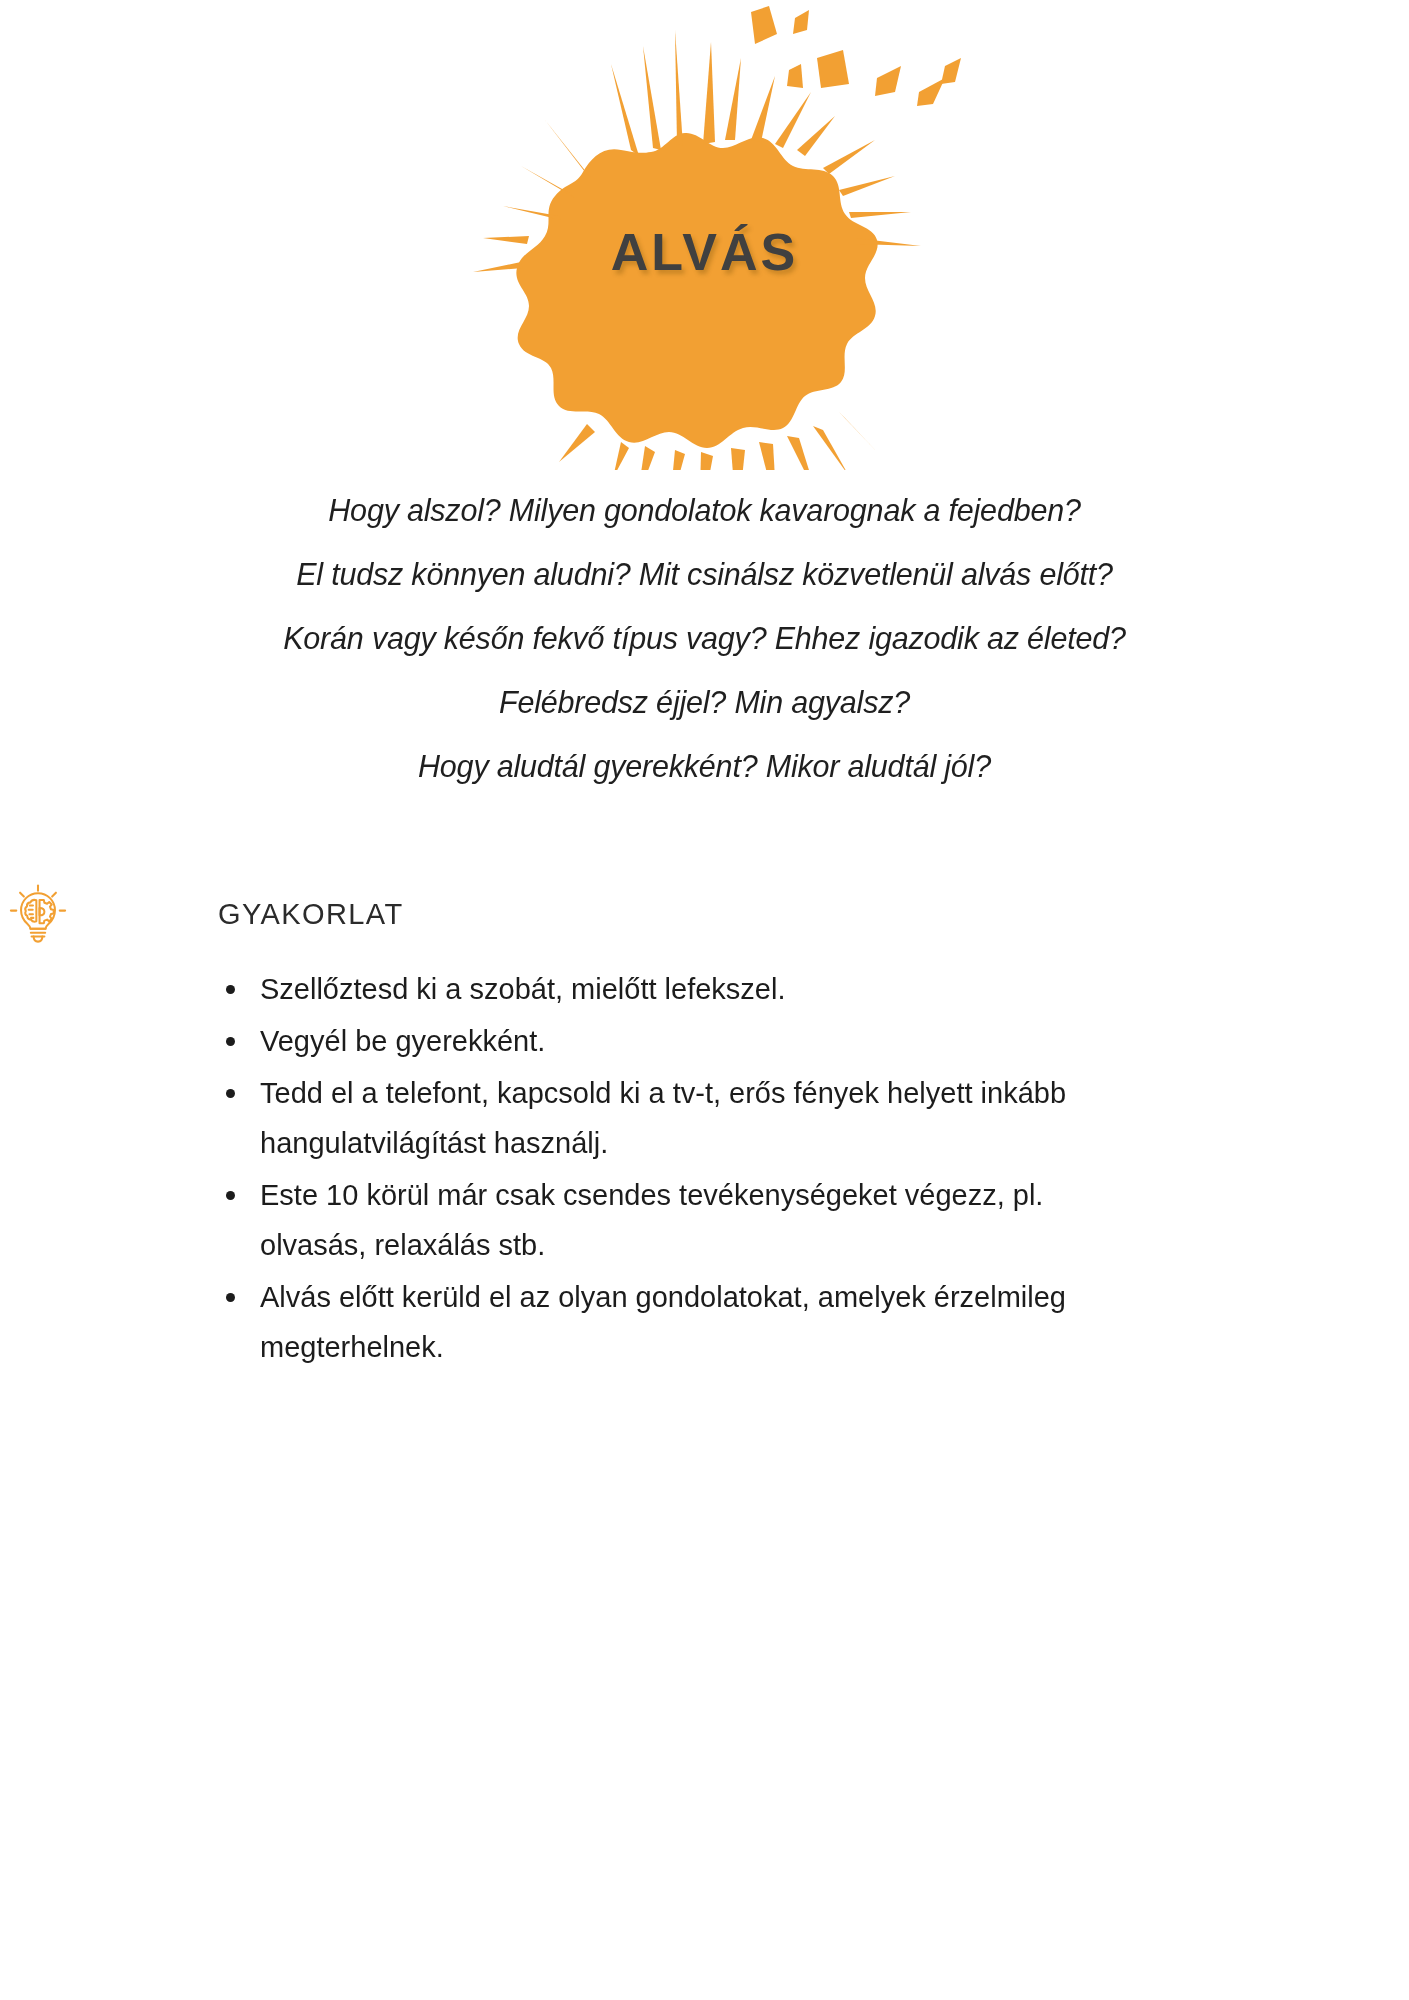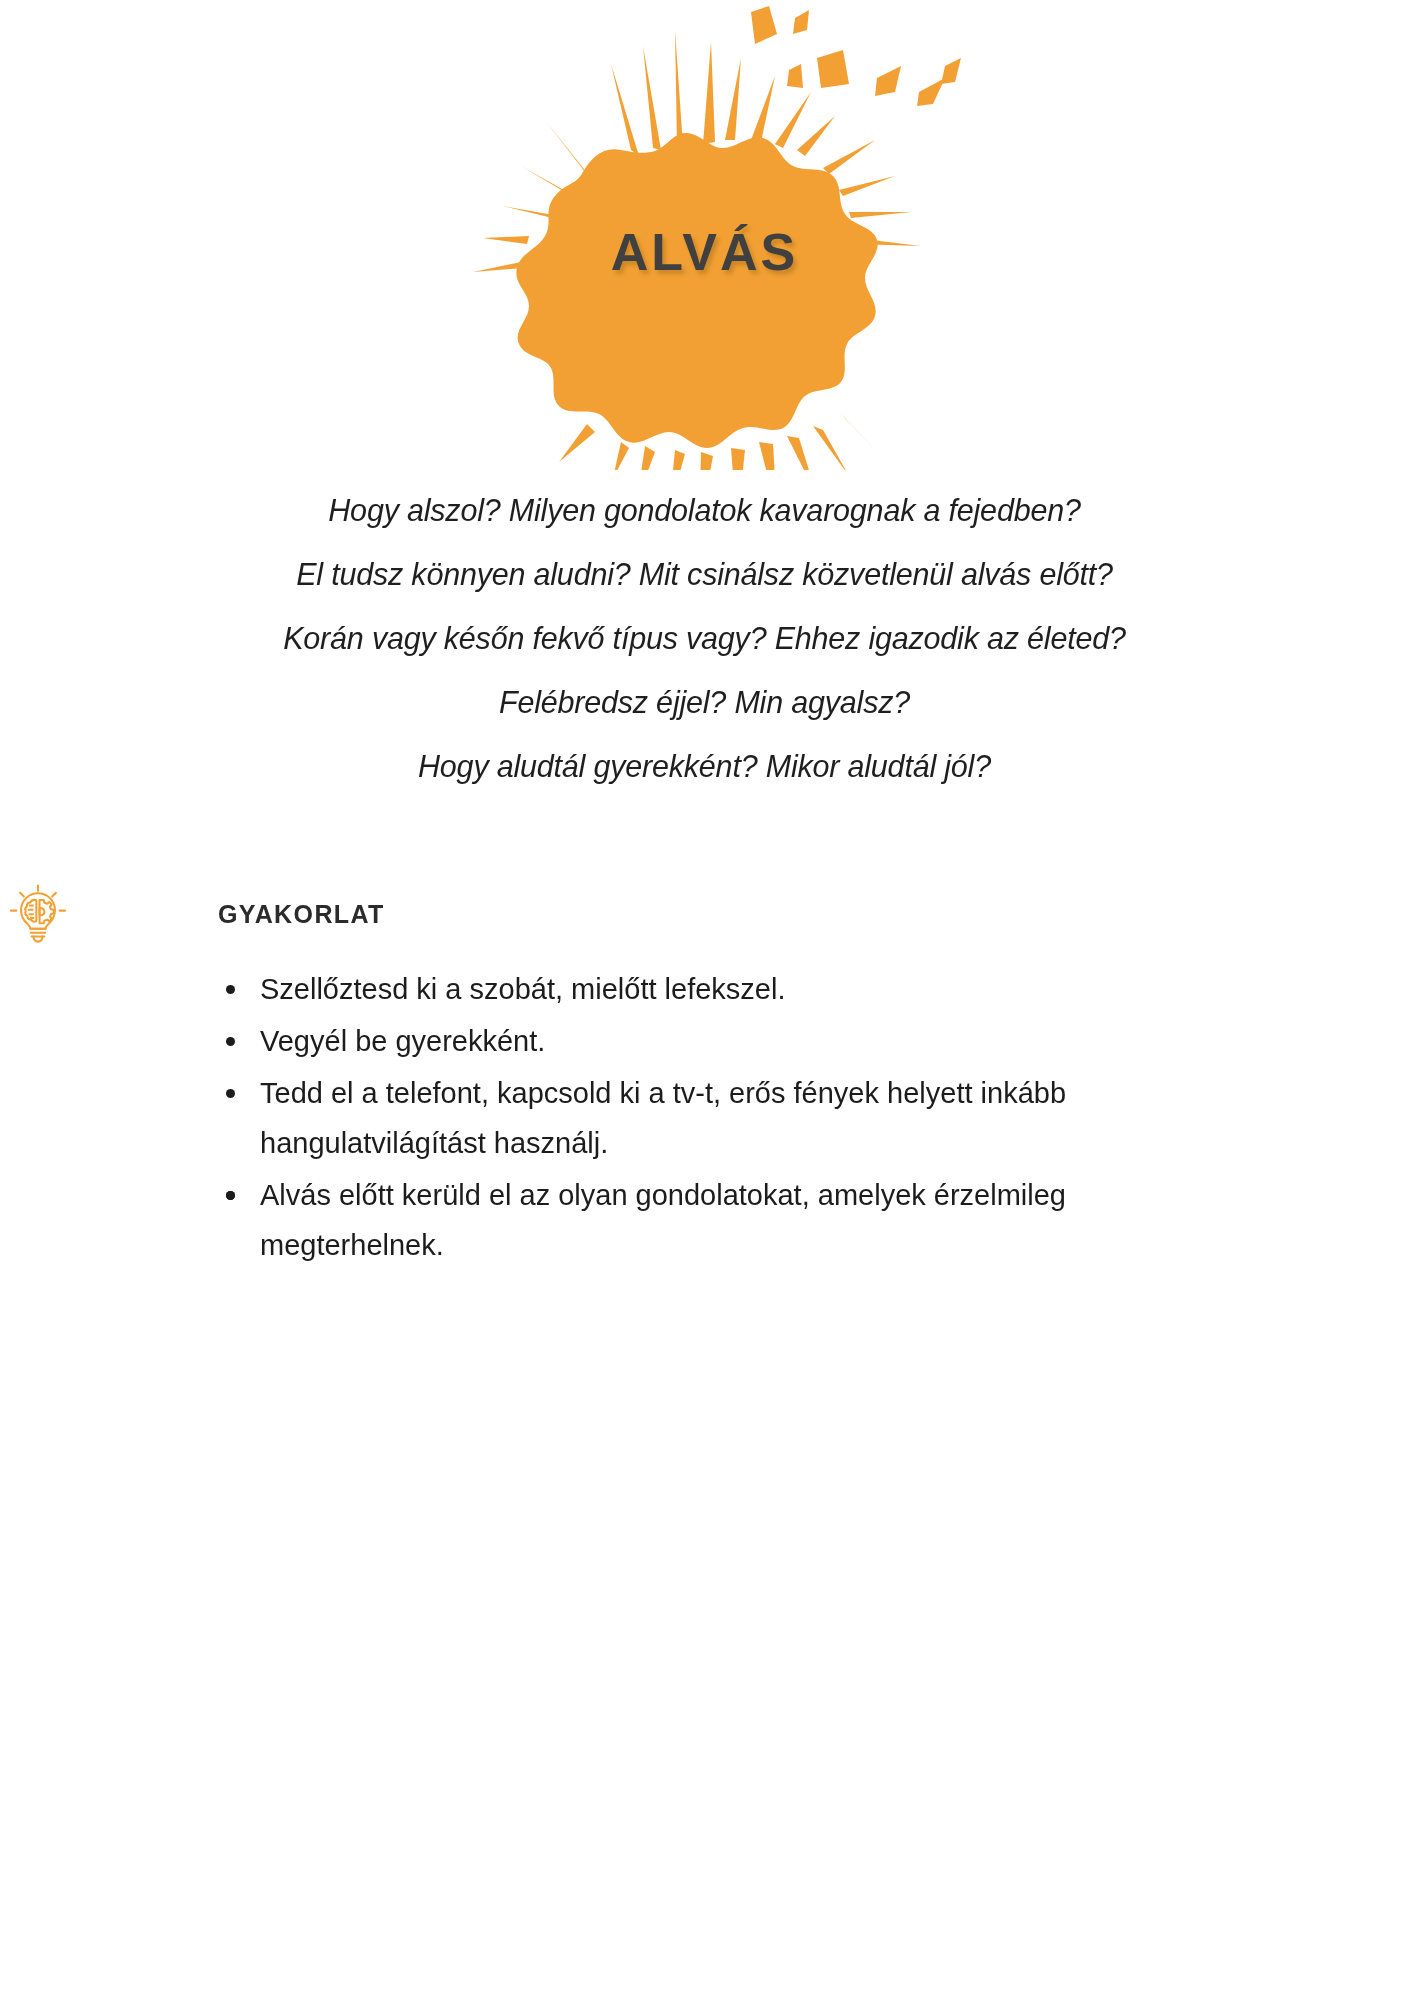--- a/index.html
+++ b/index.html
@@ -89,22 +89,22 @@
     left: -72px;
     top: 50%;
     transform: translateY(-50%);
     width: 64px;
     height: 64px;
     display: flex;
     align-items: center;
     justify-content: center;
   }
   .section-title {
-    font-size: 25px;
-    font-weight: bold;
+    font-size: 29px;
+    font-weight: normal;
     letter-spacing: 1.4px;
     color: #2b2b2b;
     padding-left: 140px;
     font-family: "Liberation Sans", sans-serif;
   }
 
   #gyakorlat-section { margin-top: 92px; }
   #pozitiv-section { margin-top: 60px; }
 
   .practice-list {
@@ -280,21 +280,21 @@
                      C38.6 31.8 36.6 33.4 33.6 33.4 Z"></path>
           </g>
         </svg>
       </span>
       <span class="section-title">GYAKORLAT</span>
     </div>
     <ul class="practice-list">
       <li><span class="bullet"></span><span>Szellőztesd ki a szobát, mielőtt lefekszel.</span></li>
       <li><span class="bullet"></span><span>Vegyél be gyerekként.</span></li>
       <li><span class="bullet"></span><span>Tedd el a telefont, kapcsold ki a tv-t, erős fények helyett inkább hangulatvilágítást használj.</span></li>
-      <li><span class="bullet"></span></li>
+      <li><span class="bullet"></span><span>Este 10 körül már csak csendes tevékenységeket végezz, pl. olvasás, relaxálás stb.</span></li>
       <li><span class="bullet"></span><span>Alvás előtt kerüld el az olyan gondolatokat, amelyek érzelmileg megterhelnek.</span></li>
     </ul>
   </div>
 
   <div class="section" id="pozitiv-section">
   </div>
 
 </div>
 
 </body></html>

